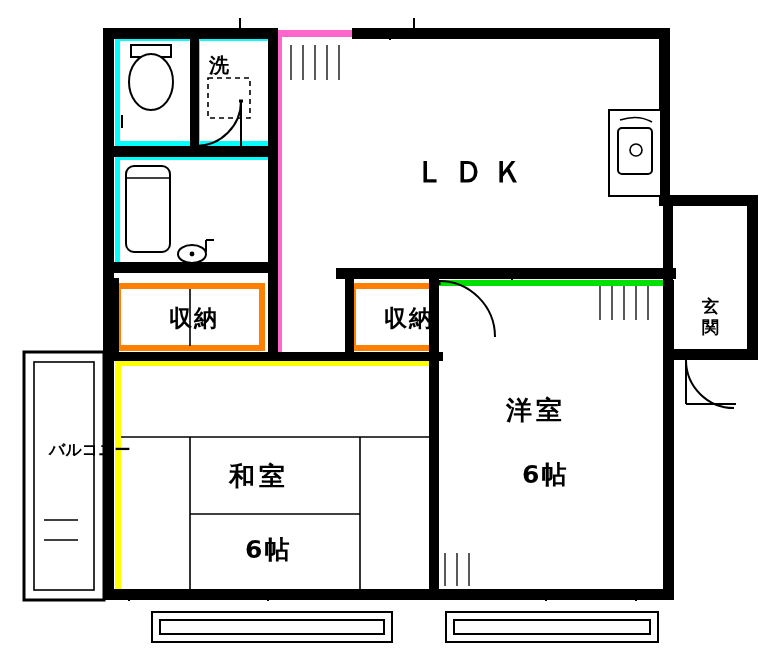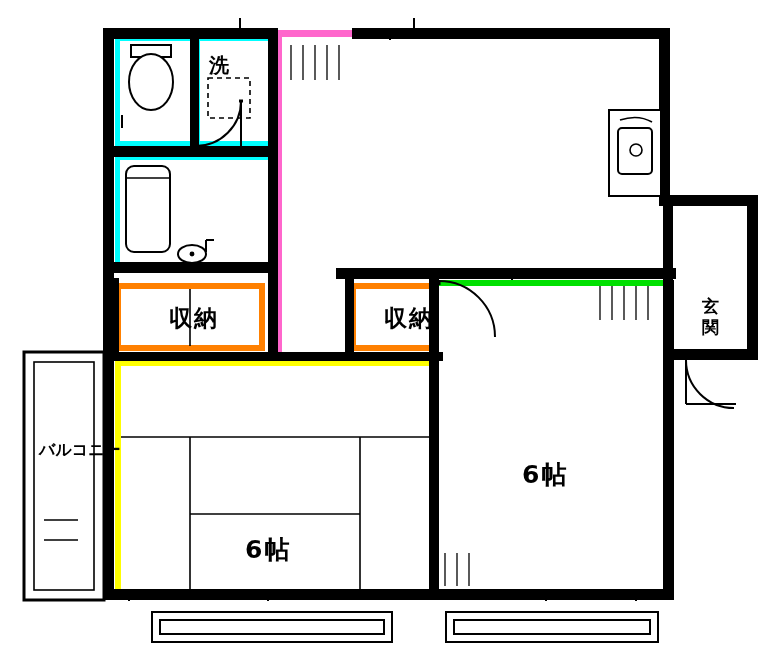--- a/index.html
+++ b/index.html
@@ -168,30 +168,33 @@
     <g stroke="#000" stroke-width="2">
       <line x1="390" y1="28" x2="390" y2="40"></line>
       <line x1="414" y1="18" x2="414" y2="30"></line>
       <line x1="240" y1="18" x2="240" y2="30"></line>
       <line x1="512" y1="268" x2="512" y2="280"></line>
       <line x1="546" y1="589" x2="546" y2="601"></line>
       <line x1="636" y1="589" x2="636" y2="601"></line>
     </g>
   </svg>
 
-
+  <div class="lbl ldk" style="left:415px;top:152px;">ＬＤＫ</div>
+
+  <div class="lbl room" style="left:229px;top:459px;">和室</div>
   <div class="lbl jo" style="left:245px;top:533px;">6帖</div>
 
+  <div class="lbl room" style="left:506px;top:393px;">洋室</div>
   <div class="lbl jo" style="left:522px;top:458px;">6帖</div>
 
   <div class="lbl sto" style="left:149px;top:303px;">収納</div>
   <div class="lbl sto" style="left:364px;top:303px;">収納</div>
 
   <div class="lbl sen" style="left:209px;top:52px;">洗</div>
 
   <div class="lbl gen" style="left:702px;top:296px;">玄</div>
   <div class="lbl gen" style="left:702px;top:317px;">関</div>
 
-  <div class="lbl bal" style="left:39px;top:440px;width:18px;">
+  <div class="lbl bal" style="left:49px;top:440px;width:18px;">
     <span style="display:block;word-break:break-all;">バルコニー</span>
   </div>
 
 </div>
 
 </body></html>

